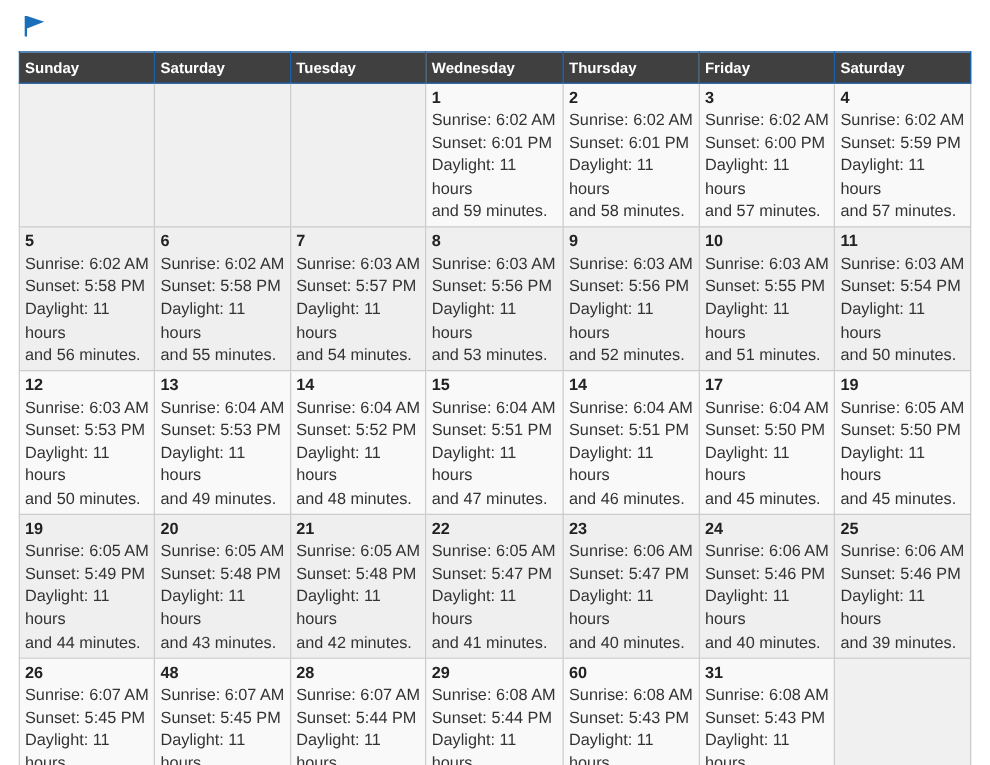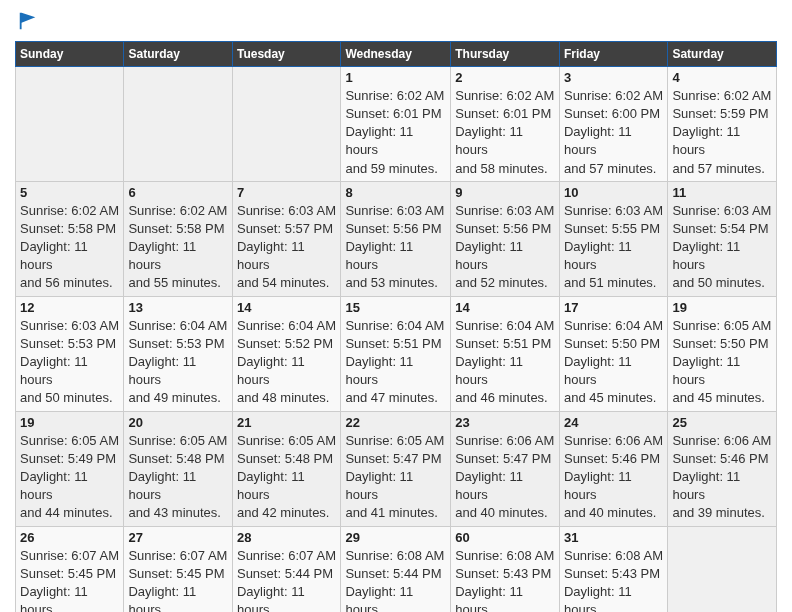--- a/index.html
+++ b/index.html
@@ -314,21 +314,21 @@
         </tr>
         <tr>
           <td>
             <span class="day-number">26</span>
             <div class="day-info" style="white-space: pre-line;">Sunrise: 6:07 AM
 Sunset: 5:45 PM
 Daylight: 11 hours
 and 38 minutes.</div>
           </td>
           <td>
-            <span class="day-number">27</span>
+            <span class="day-number">48</span>
             <div class="day-info" style="white-space: pre-line;">Sunrise: 6:07 AM
 Sunset: 5:45 PM
 Daylight: 11 hours
 and 37 minutes.</div>
           </td>
           <td>
             <span class="day-number">28</span>
             <div class="day-info" style="white-space: pre-line;">Sunrise: 6:07 AM
 Sunset: 5:44 PM
 Daylight: 11 hours

